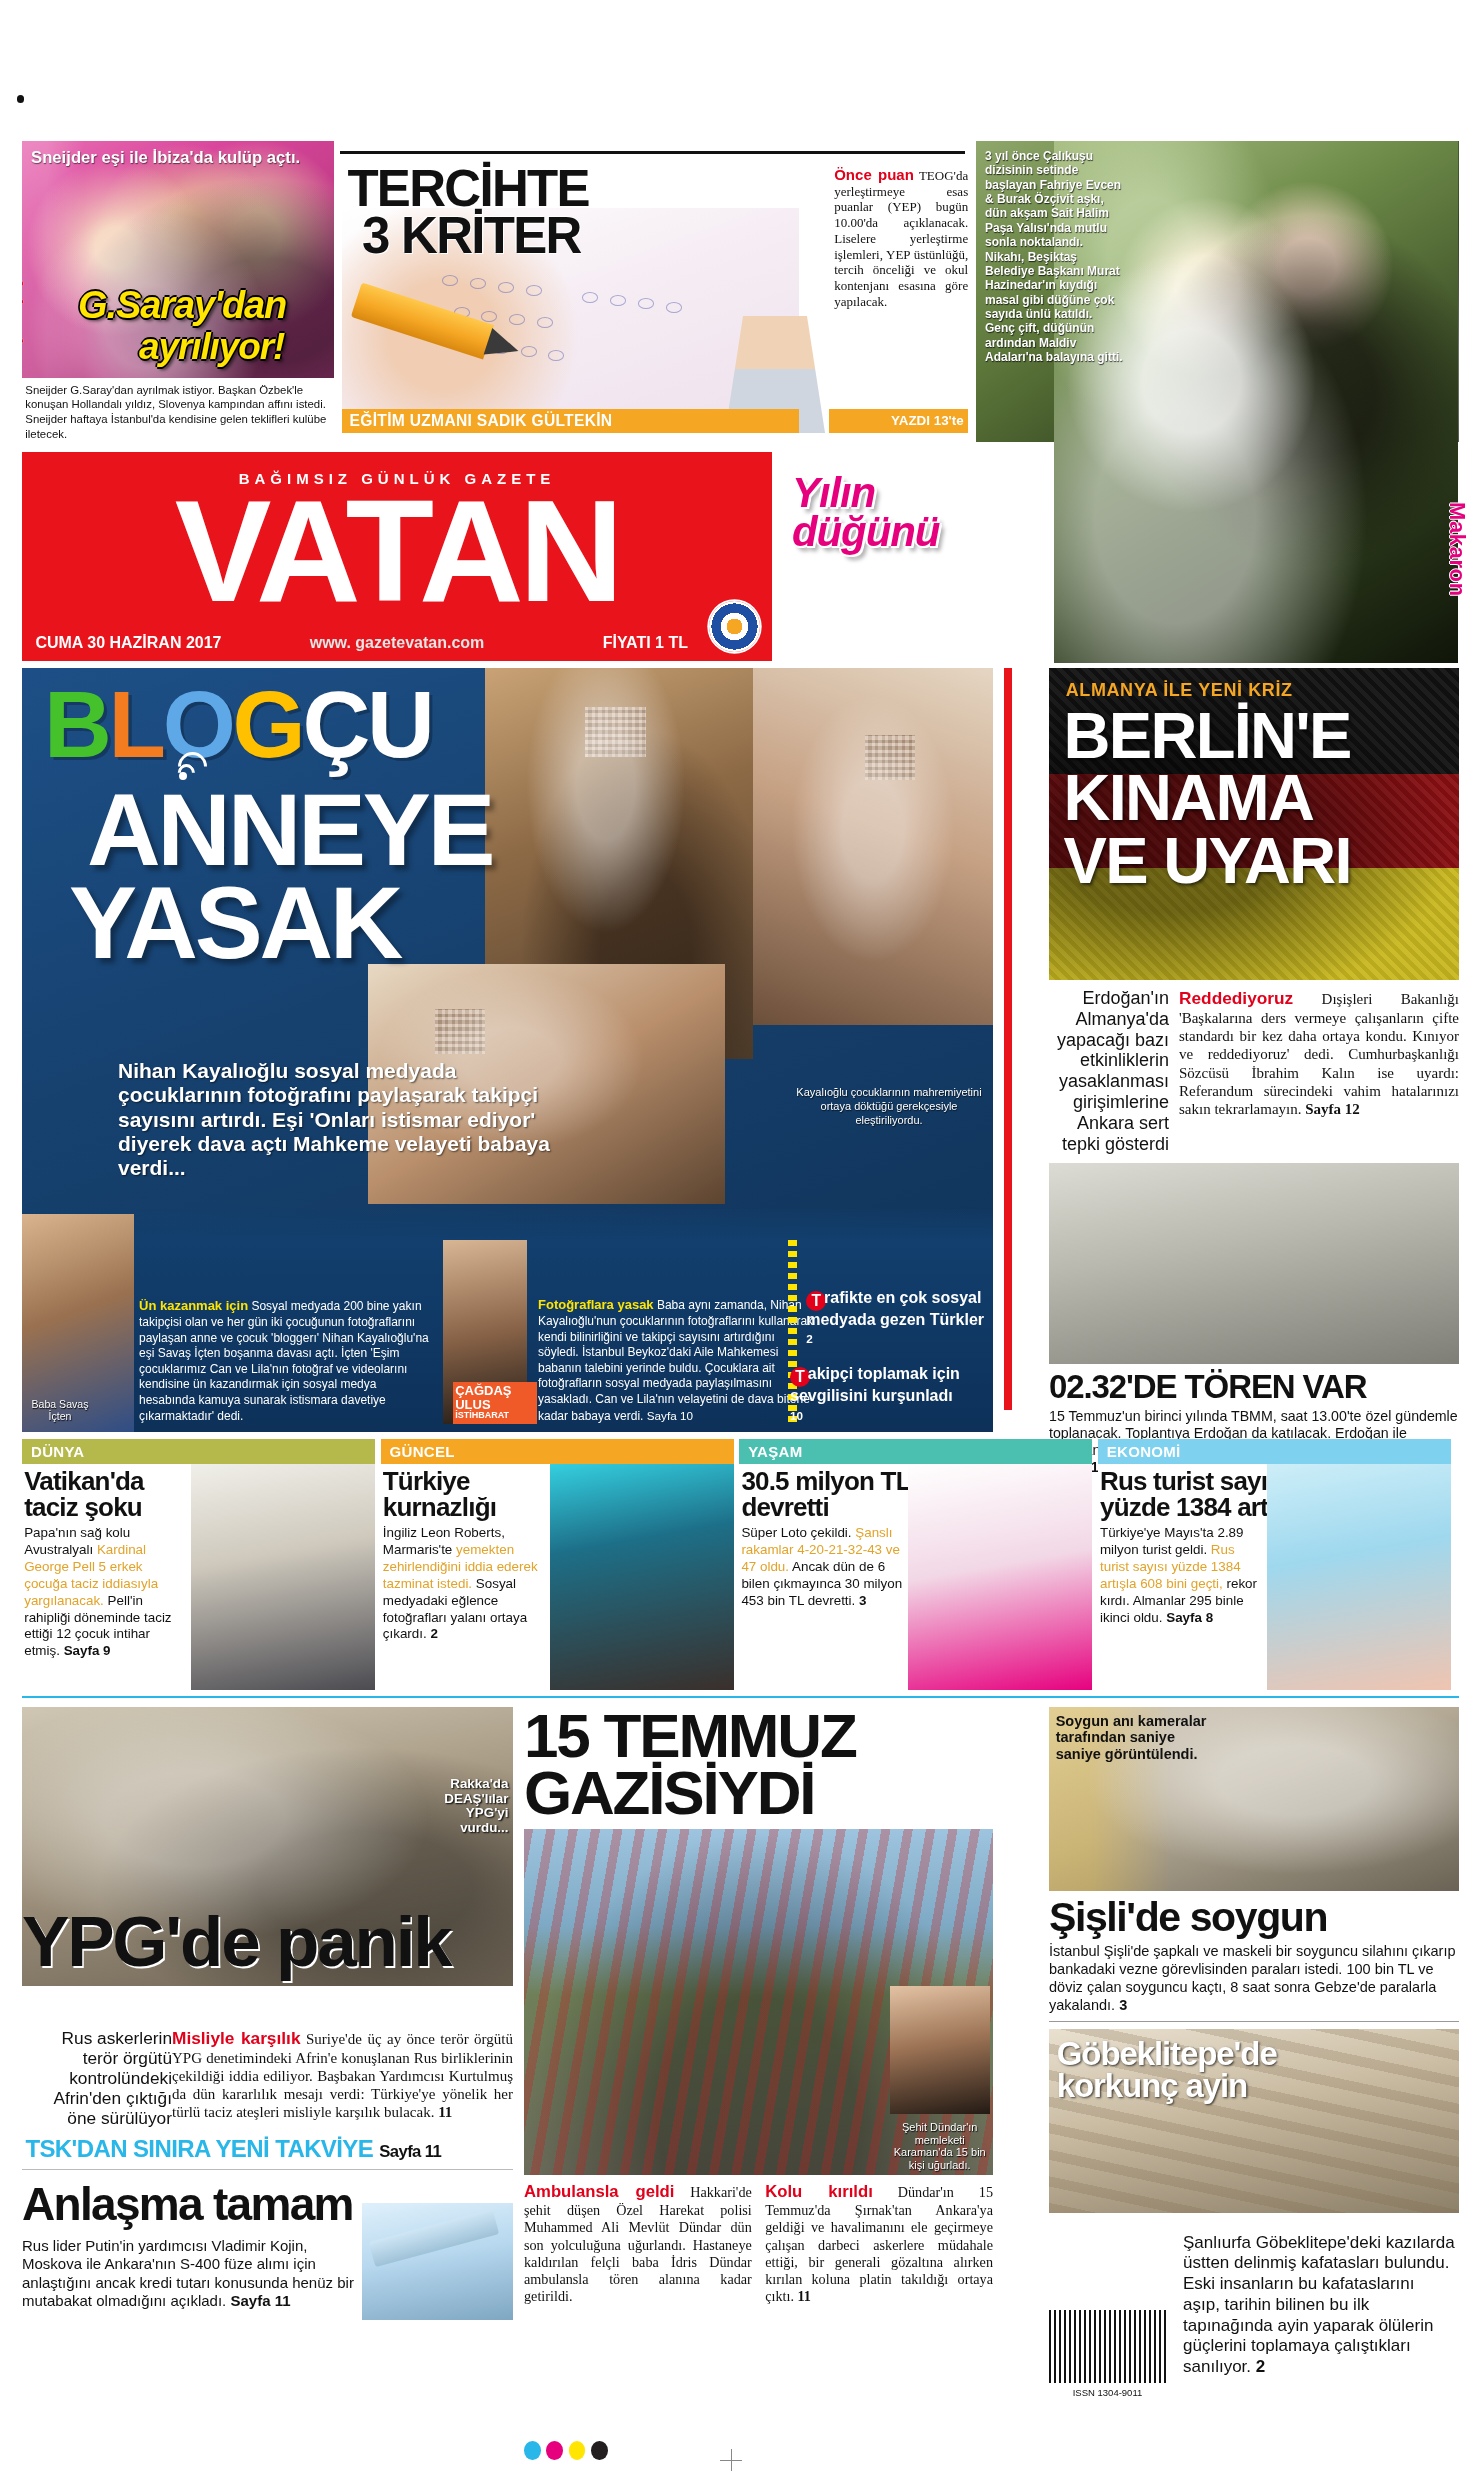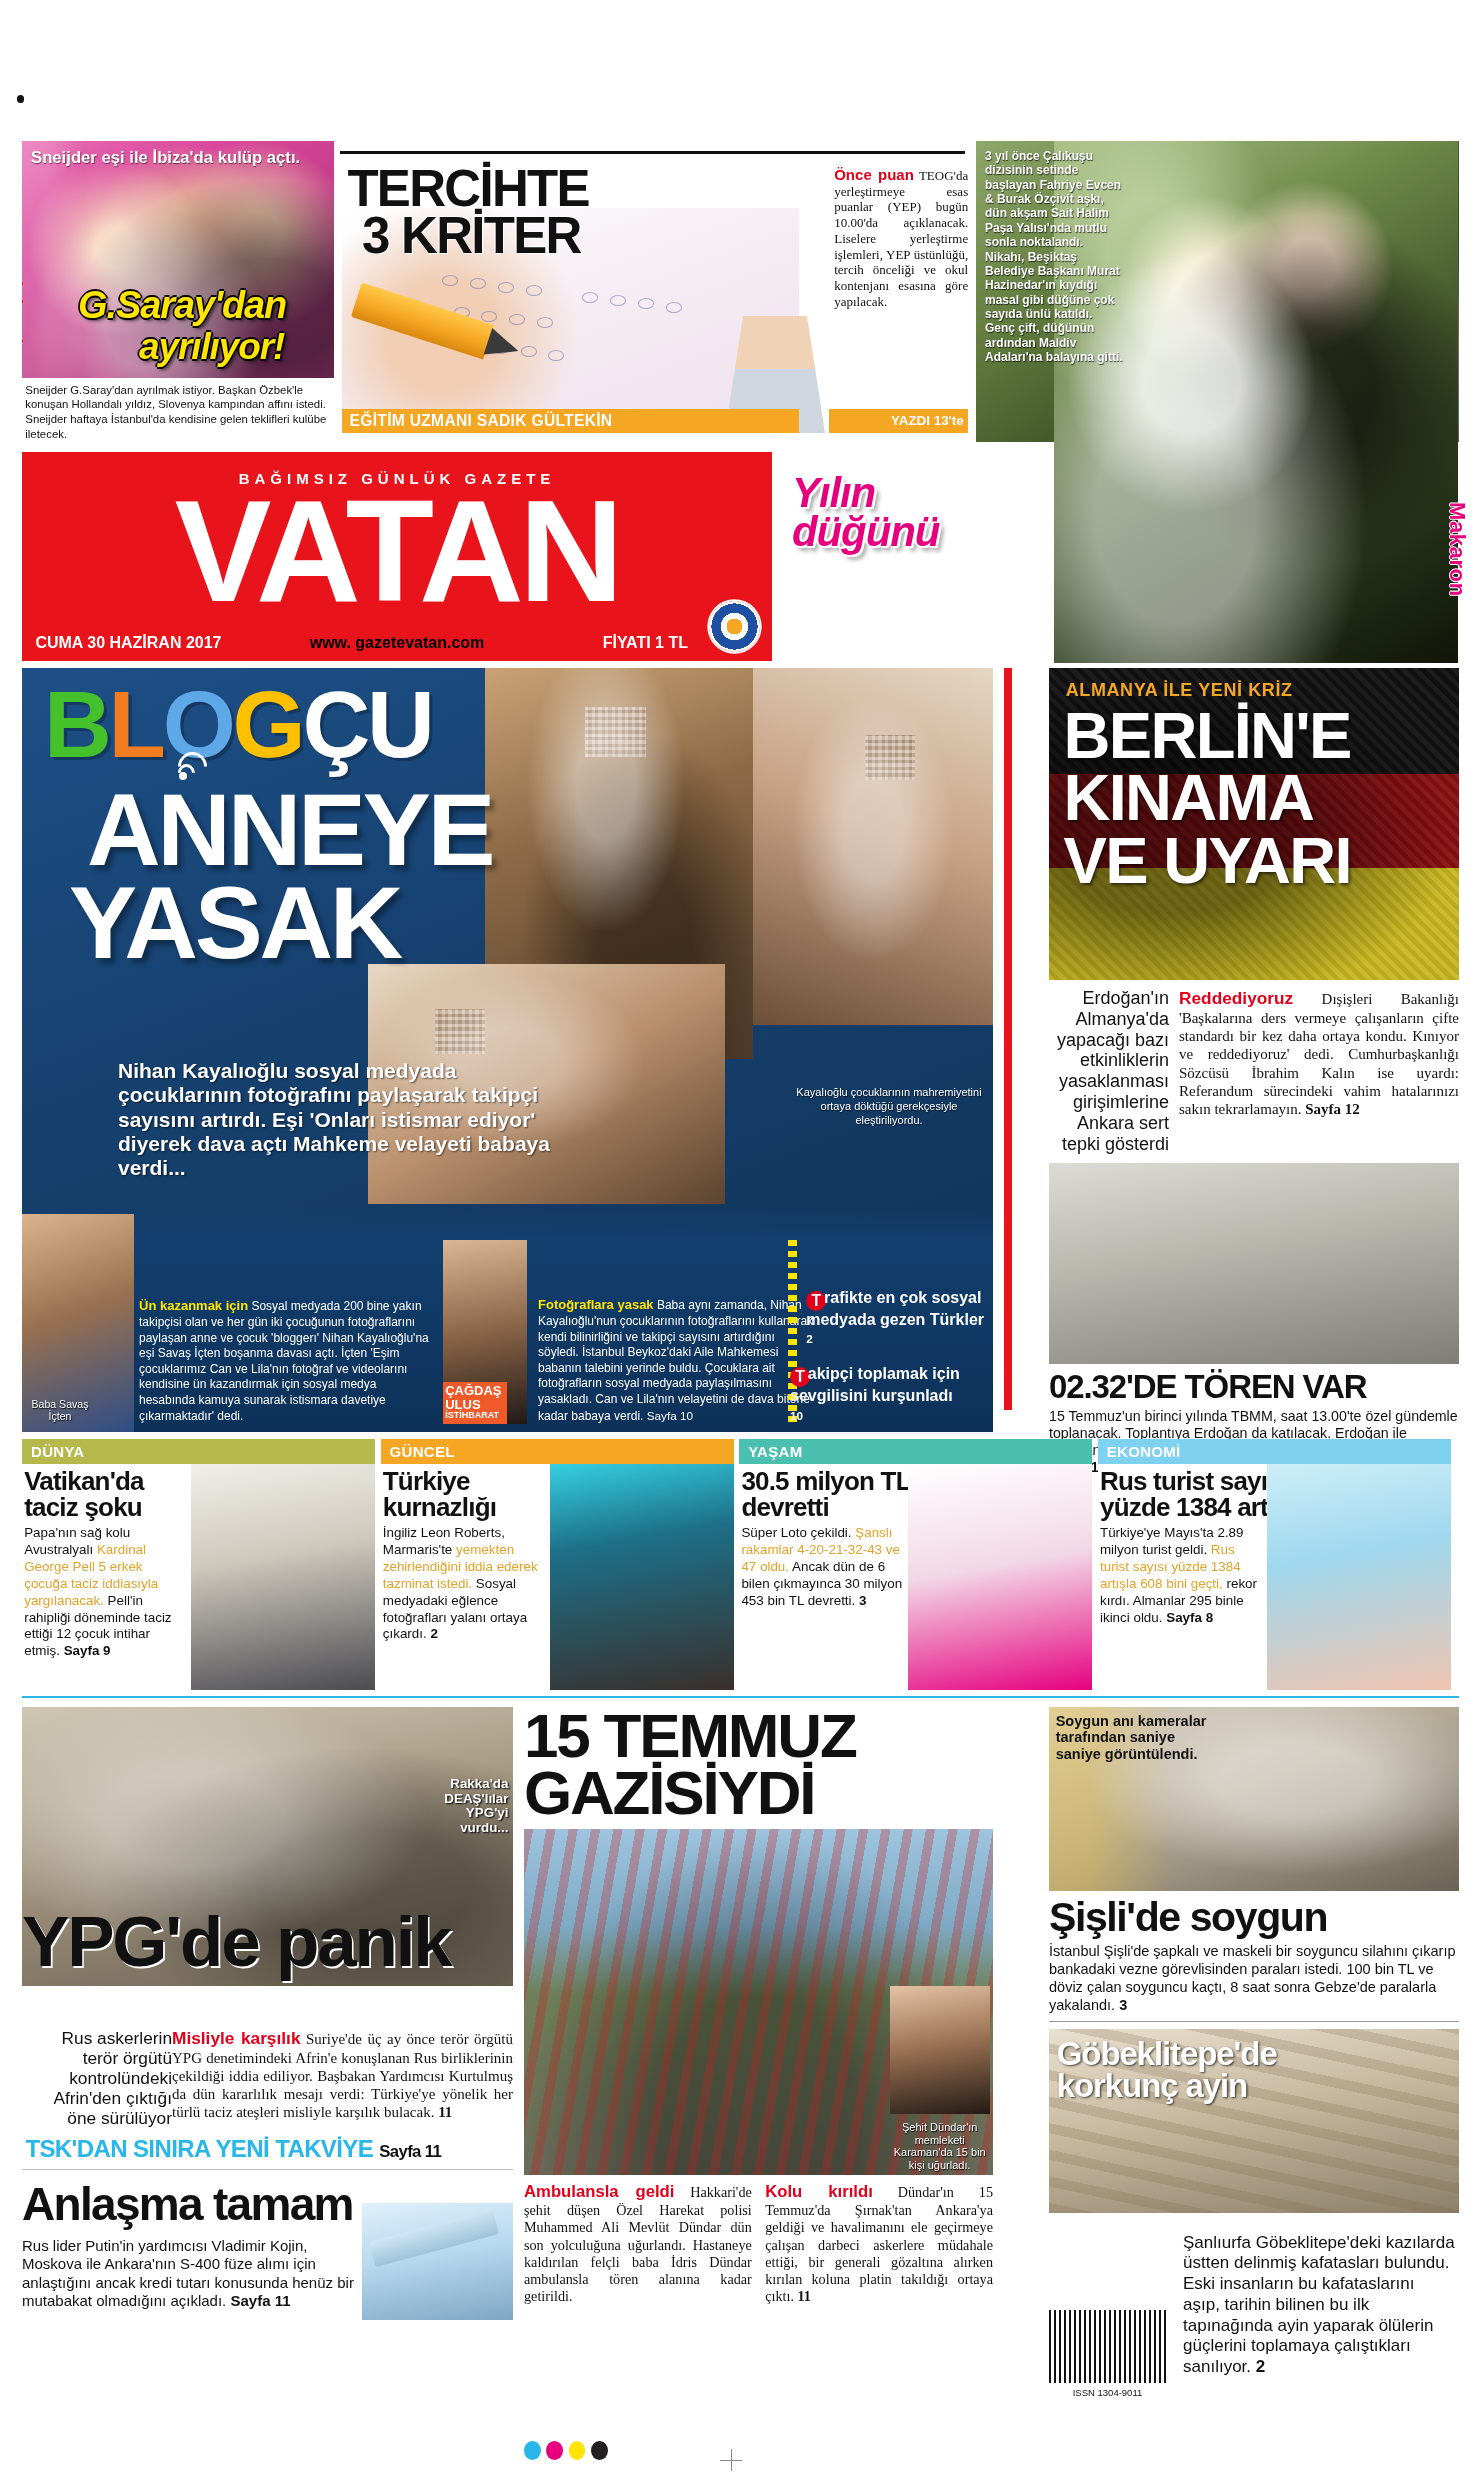--- a/index.html
+++ b/index.html
@@ -129,21 +129,21 @@
     text-shadow:0.6px 0.6px 1.1px rgba(0,0,0,.75);
   }
 
   
   .masthead { position:absolute; left:22px; top:452px; width:750px; height:209px; background:#e8131b; }
   .mast-kicker{ position:absolute; top:18px; left:0; width:100%; text-align:center; color:#fff;
     font-size:15px; font-weight:700; letter-spacing:5px; }
   .mast-logo{ position:absolute; top:27px; left:0; width:100%; text-align:center; color:#fff;
     font-size:145px; font-weight:800; letter-spacing:-4.5px; line-height:1; }
   .mast-date{ position:absolute; bottom:9px; left:13.4px; color:#fff; font-size:16px; font-weight:700; }
-  .mast-url{ position:absolute; bottom:9px; left:0; width:100%; text-align:center; color:#000000; font-size:16px; font-weight:700; }
+  .mast-url{ position:absolute; bottom:9px; left:0; width:100%; text-align:center; color:#e5e5e5; font-size:16px; font-weight:700; }
   .mast-price{ position:absolute; bottom:9px; right:84px; color:#fff; font-size:16px; font-weight:700; }
   .eye {
     position:absolute; right:12.3px; bottom:9px; width:51px; height:51px; border-radius:50%;
     background: radial-gradient(circle, #f5a623 0 22%, #ffffff 22% 38%, #1f4fa3 38% 64%, #ffffff 64% 76%, #1f4fa3 76% 100%);
     box-shadow:0 0 0 1.7px #fff;
   }
 
   
   .yilin {
     position:absolute; left:792px; top:474px; width:290px; z-index:8;
@@ -225,21 +225,21 @@
   .blog-lower{position:absolute; left:0; bottom:0; width:100%; height:223px; z-index:7;
     background:linear-gradient(180deg, rgba(18,63,110,.1) 0%, #123f6e 14%, #0d3159 100%);}
   .father-photo{position:absolute;left:0;bottom:0;width:112px;height:218px;
     background:linear-gradient(160deg,#d9b48e 0%,#9a7150 45%,#2e4d86 100%);}
   .father-cap{position:absolute; left:4.5px; bottom:9px; width:67px; color:#fff; font-size:10.6px;
     line-height:1.2; text-align:center; text-shadow:0.6px 0.6px 1.1px #000; z-index:3;}
   .col1{position:absolute; left:117px; bottom:7.8px; width:290px; color:#fff; font-size:12px; line-height:1.30;}
   .col1 b{color:#ffe500; font-size:13px;}
   .cagdas{position:absolute; left:421px; bottom:7.8px; width:84px; height:184px; overflow:hidden;
     background:linear-gradient(170deg,#d8b694 0%,#8a6448 50%,#201a16 100%);}
-  .cagdas-label{position:absolute; left:421px; bottom:7.8px; width:64px; background:#f05a28; color:#fff;
+  .cagdas-label{position:absolute; left:431px; bottom:7.8px; width:84px; background:#f05a28; color:#fff;
     font-weight:800; font-size:13px; padding:2.2px 2.2px 3.3px 2.2px; line-height:1.05; z-index:3;}
   .col2{position:absolute; left:516px; bottom:7.8px; width:279px; color:#fff; font-size:12px; line-height:1.30;}
   .col2 b{color:#ffe500; font-size:13px;}
   .dashline{position:absolute; right:196px; bottom:7.8px; width:9px; height:184px;
     background:repeating-linear-gradient(180deg,#ffe500 0 5.6px, transparent 5.6px 11px);}
   .col3{position:absolute; right:7.8px; bottom:84px; width:179px; color:#fff; font-weight:700;
     font-size:16px; line-height:1.16;}
   .col4{position:absolute; right:24px; bottom:7.8px; width:179px; color:#fff; font-weight:700;
     font-size:16px; line-height:1.16;}
   .redball{display:inline-block;width:20px;height:20px;border-radius:50%;background:#e2001a;color:#fff;

